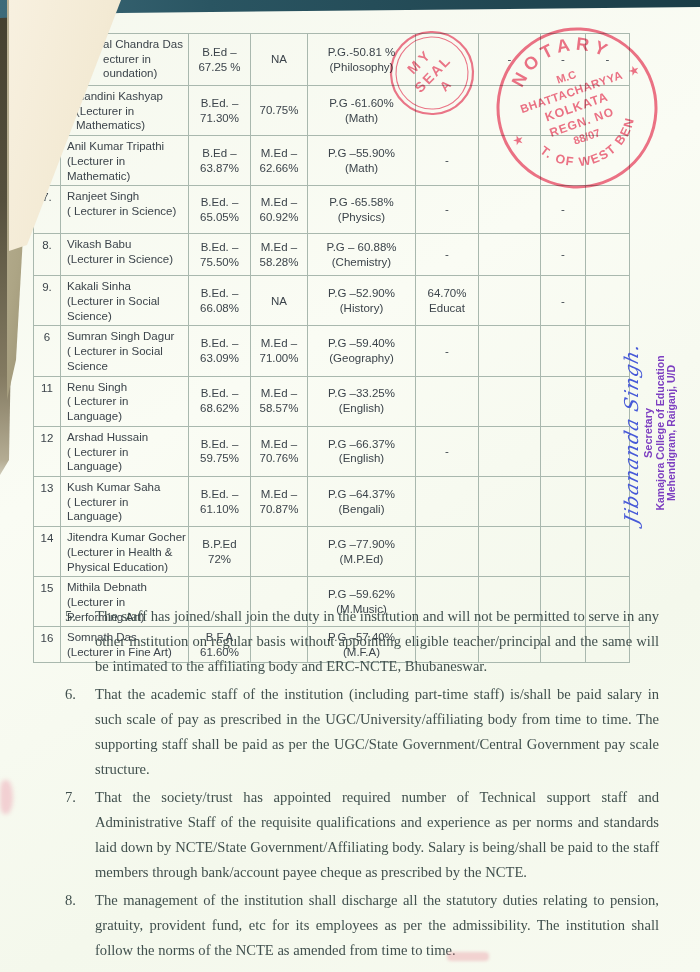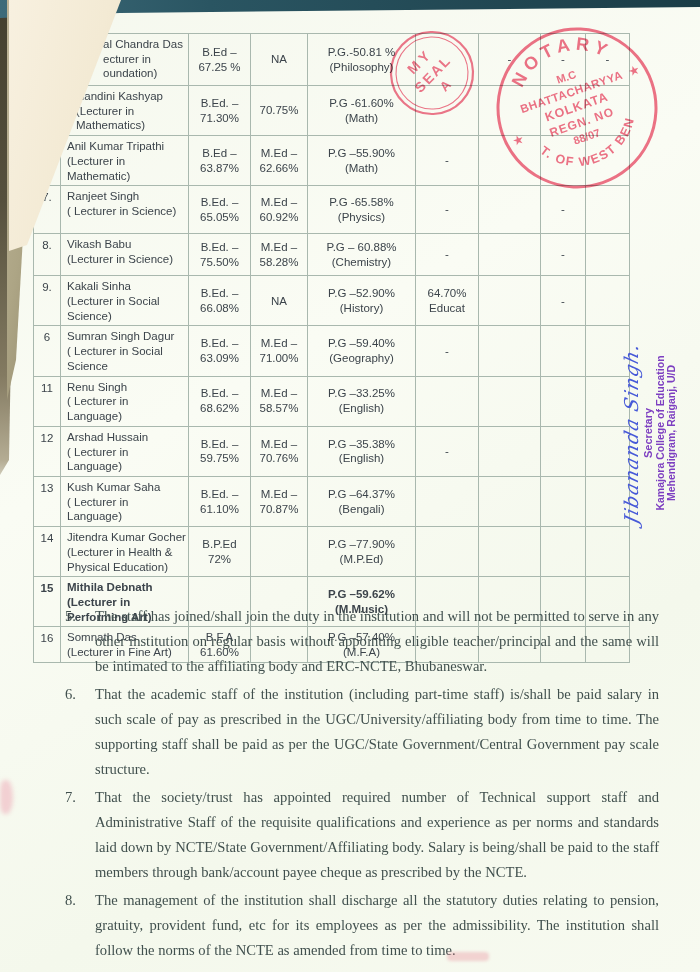--- a/index.html
+++ b/index.html
@@ -194,21 +194,21 @@
         <td class="c-c9"></td>
       </tr>
       <tr style="height: 32px;">
         <td class="c-sn">12</td>
         <td class="c-name">Arshad Hussain
 ( Lecturer in Language)</td>
         <td class="c-bed">B.Ed. –
 59.75%</td>
         <td class="c-med">M.Ed –
 70.76%</td>
-        <td class="c-pg">P.G –35.38%
+        <td class="c-pg">P.G –66.37%
 (English)</td>
         <td class="c-c6">-</td>
         <td class="c-c7"></td>
         <td class="c-c8"></td>
         <td class="c-c9"></td>
       </tr>
       <tr style="height: 32px;">
         <td class="c-sn">13</td>
         <td class="c-name">Kush Kumar Saha
 ( Lecturer in Language)</td>
@@ -231,21 +231,21 @@
         <td class="c-bed">B.P.Ed
 72%</td>
         <td class="c-med"></td>
         <td class="c-pg">P.G –77.90%
 (M.P.Ed)</td>
         <td class="c-c6"></td>
         <td class="c-c7"></td>
         <td class="c-c8"></td>
         <td class="c-c9"></td>
       </tr>
-      <tr style="height: 46px; font-weight: bold;">
+      <tr style="height: 46px;">
         <td class="c-sn">15</td>
         <td class="c-name">Mithila Debnath
 (Lecturer in
 Performing Art)</td>
         <td class="c-bed"></td>
         <td class="c-med"></td>
         <td class="c-pg">P.G –59.62%
 (M.Music)</td>
         <td class="c-c6"></td>
         <td class="c-c7"></td>

